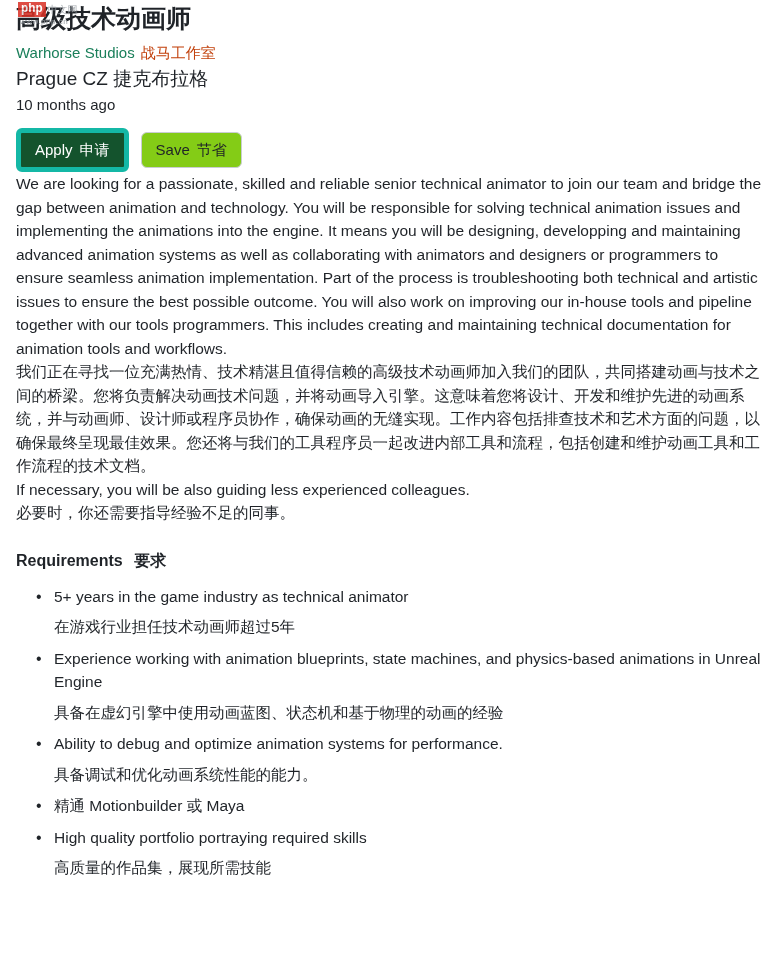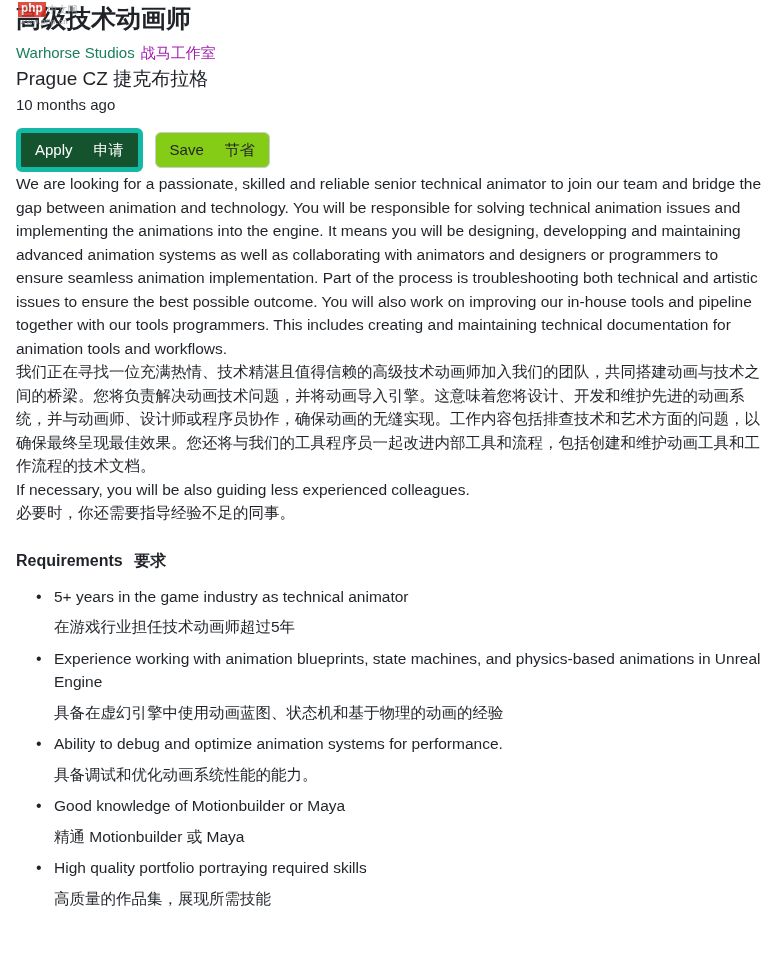--- a/index.html
+++ b/index.html
@@ -69,21 +69,21 @@
   .studio-line {
     margin-top: 11px;
     font-size: 15px;
     line-height: 18px;
   }
   .studio-link {
     color: #1a7f5a;
     text-decoration: none;
   }
   .studio-link-cn {
-    color: #a21caf;
+    color: #c2410c;
     text-decoration: none;
     margin-left: 6px;
   }
   .location-line {
     margin-top: 8px;
     font-size: 19px;
     line-height: 18px;
     color: #1f2328;
   }
   .posted-line {
@@ -113,21 +113,21 @@
     background: #14532d;
     color: #ffffff;
     border: 5px solid #14b8a6;
   }
   .btn-secondary {
     background: #84cc16;
     color: #1f2328;
     border: 1px solid #c9cdd2;
   }
   .btn .cn {
-    margin-left: 21px;
+    margin-left: 7px;
   }
 
   p.body-text {
     font-size: 15.5px;
     line-height: 23.5px;
     margin: 0;
     color: #1f2328;
   }
   .para-en {
     margin-top: 22px;
@@ -235,21 +235,20 @@
     </li>
     <li>
       <div class="req-en">Experience working with animation blueprints, state machines, and physics-based animations in Unreal Engine</div>
       <div class="req-cn">具备在虚幻引擎中使用动画蓝图、状态机和基于物理的动画的经验</div>
     </li>
     <li>
       <div class="req-en">Ability to debug and optimize animation systems for performance.</div>
       <div class="req-cn">具备调试和优化动画系统性能的能力。</div>
     </li>
     <li>
-      <div class="req-en">Good knowledge of Motionbuilder or Maya</div>
       <div class="req-cn">精通 Motionbuilder 或 Maya</div>
     </li>
     <li>
       <div class="req-en">High quality portfolio portraying required skills</div>
       <div class="req-cn">高质量的作品集，展现所需技能</div>
     </li>
   </ul>
 
 </div>
 

